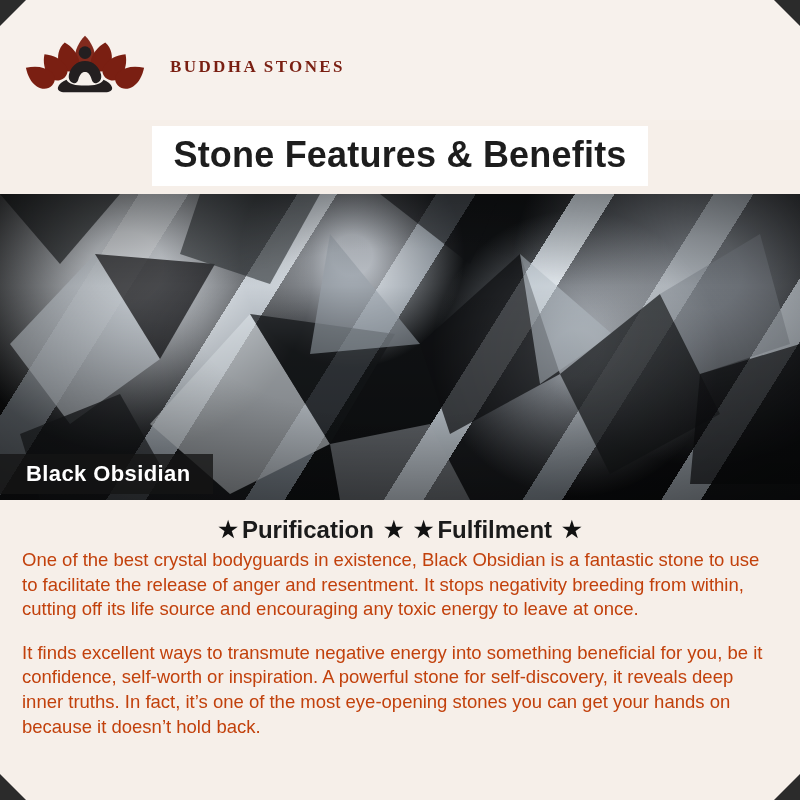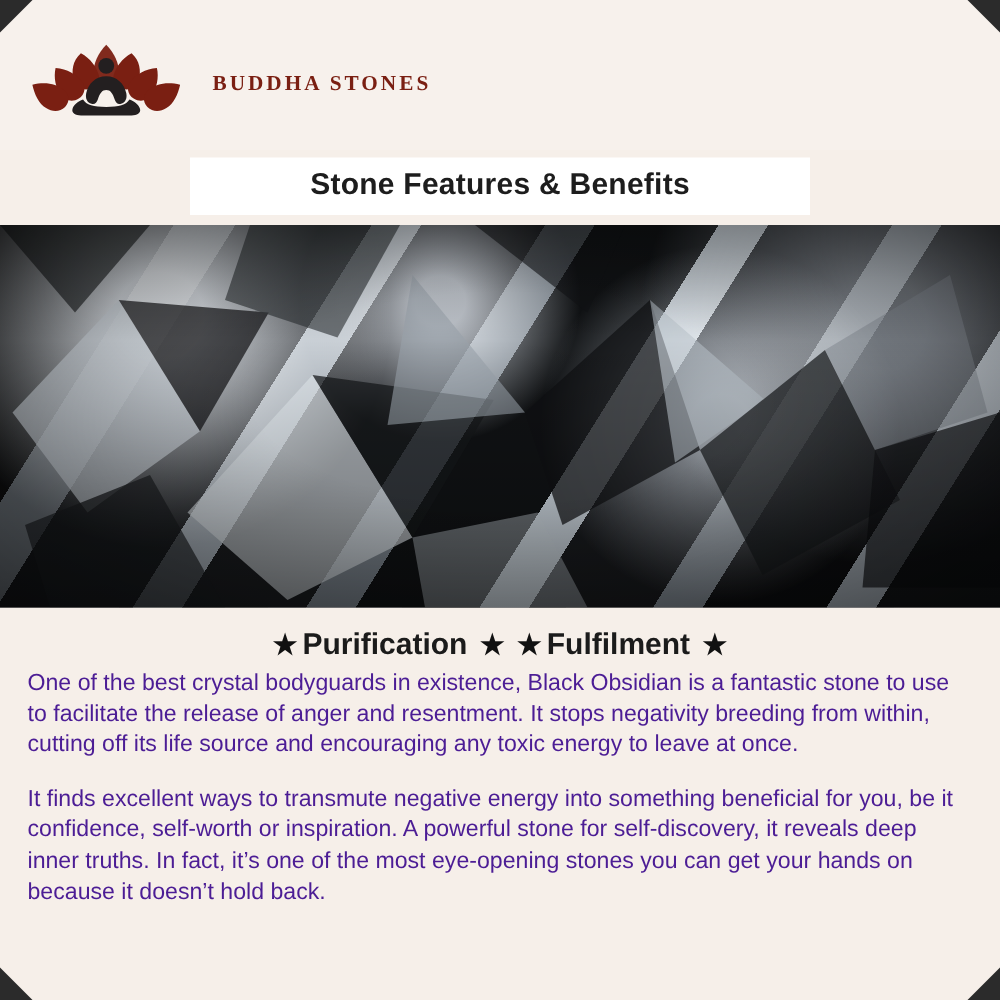--- a/index.html
+++ b/index.html
@@ -82,21 +82,21 @@
     margin: 6px auto 0 auto;
     width: 496px;
     background: #ffffff;
     text-align: center;
     padding: 8px 0 10px 0;
     box-sizing: border-box;
   }
   .title-band .title {
     font-family: "Liberation Sans", sans-serif;
     font-weight: bold;
-    font-size: 24px;
+    font-size: 36px;
     color: #1d1d1d;
     letter-spacing: 0.2px;
   }
 
   
   .photo-wrap {
     position: relative;
     width: 800px;
     height: 306px;
     margin-top: 8px;
@@ -167,21 +167,21 @@
   .benefit .star {
     font-size: 22px;
     color: #111111;
     line-height: 1;
   }
 
   .body-text p {
     margin: 0;
     font-size: 18.5px;
     line-height: 1.33;
-    color: #4c1d95;
+    color: #c2410c;
   }
   .body-text p + p {
     margin-top: 19px;
   }
 </style>
 </head>
 <body>
 
 <div class="page">
 
@@ -231,20 +231,21 @@
         <polygon points="660,100 760,40 790,150 700,180" fill="#8d959d" opacity="0.6"></polygon>
         <polygon points="700,180 800,150 800,290 690,290" fill="#0d0e10" opacity="0.8"></polygon>
         <polygon points="0,0 120,0 60,70" fill="#101214" opacity="0.7"></polygon>
         <polygon points="200,0 320,0 270,90 180,60" fill="#2a2d31" opacity="0.7"></polygon>
         <polygon points="380,0 500,0 470,70" fill="#111315" opacity="0.7"></polygon>
         <polygon points="20,240 120,200 180,306 40,306" fill="#1c1e21" opacity="0.8"></polygon>
         <polygon points="330,250 430,230 470,306 340,306" fill="#c6ced6" opacity="0.55"></polygon>
       </g>
     </svg>
     <div class="photo-vignette"></div>
+    <div class="stone-label">Black Obsidian</div>
   </div>
 
   <div class="content">
 
     <div class="benefits">
       <div class="benefit">
         <span class="star">★</span>
         <span>Purification</span>
       </div>
       <div class="benefit">

